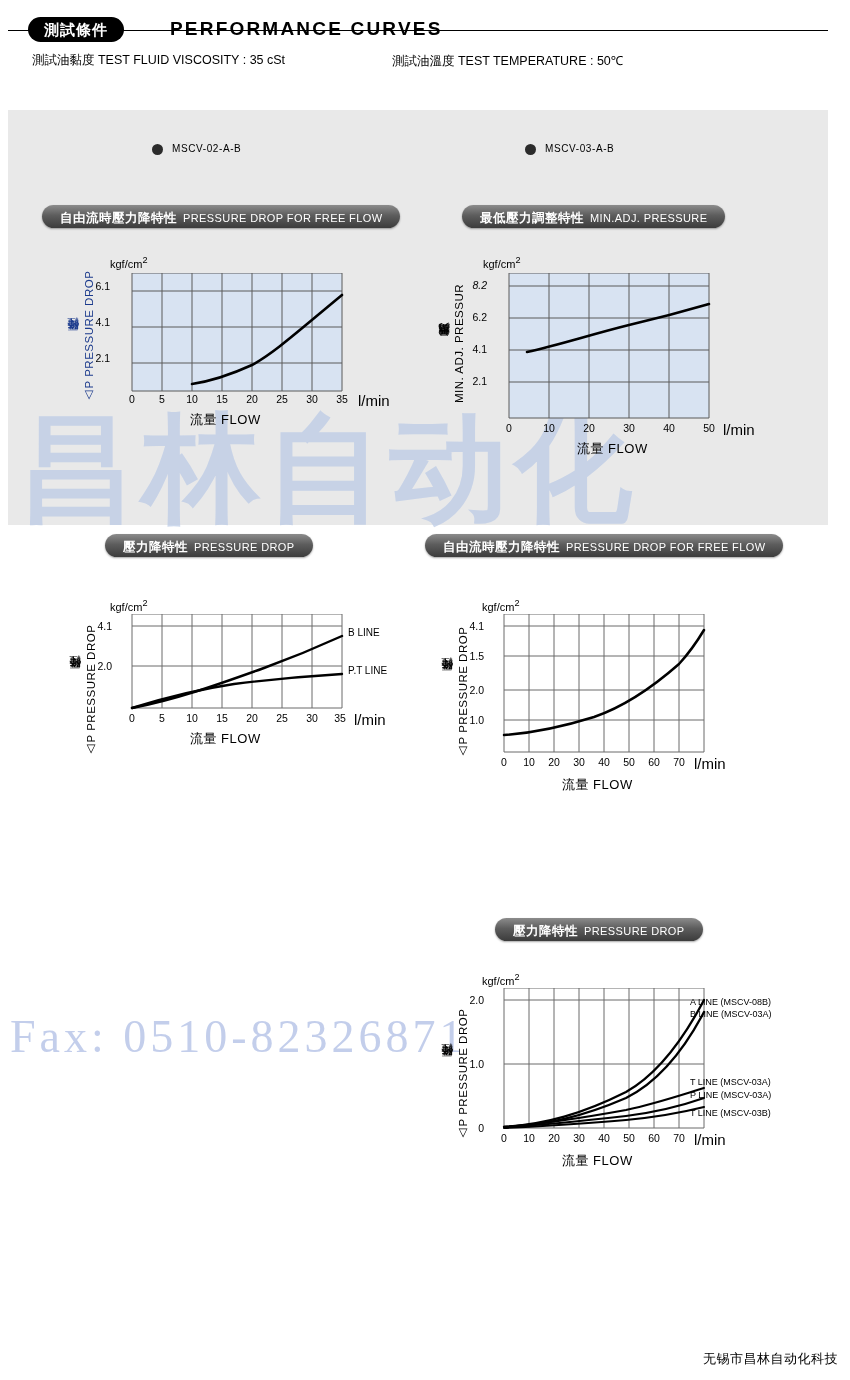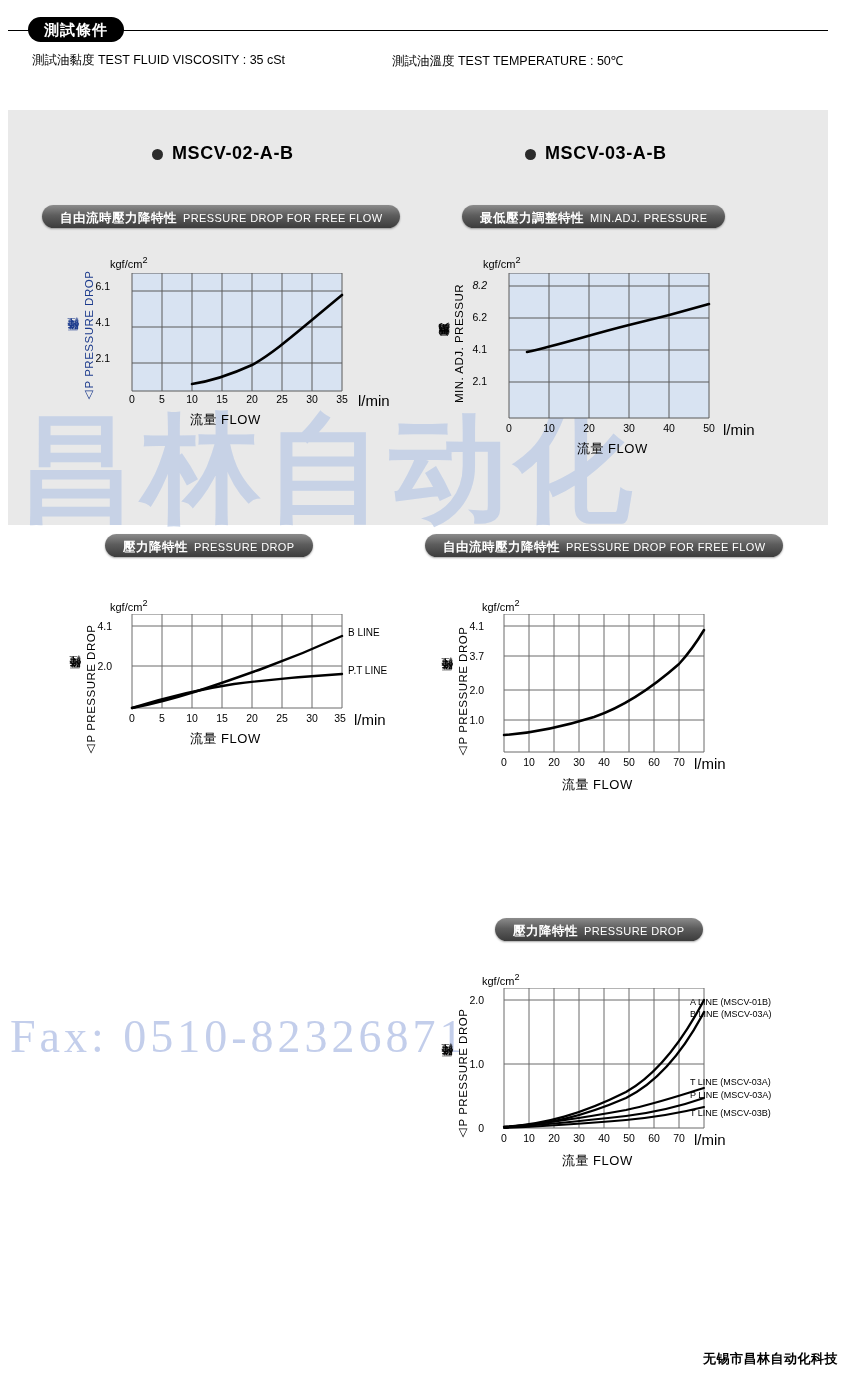--- a/index.html
+++ b/index.html
@@ -46,21 +46,21 @@
     letter-spacing:6px;white-space:nowrap;font-family:"DejaVu Sans",sans-serif;
   }
   .wm-tel,.wm-fax{
     left:10px;color:#b9c6e8;opacity:.85;
     font-family:"Liberation Serif",serif;font-size:46px;letter-spacing:4px;white-space:nowrap;
   }
   .wm-tel{top:905px;}
   .wm-fax{top:1010px;}
 
   
-  .model{position:absolute;font-size:18px;font-weight:bold;letter-spacing:.6px;white-space:nowrap;}
+  .model{position:absolute;font-size:10px;font-weight:normal;letter-spacing:.6px;white-space:nowrap;}
   .dot{display:inline-block;width:11px;height:11px;border-radius:50%;background:#2b2b2b;margin-right:9px;vertical-align:middle;}
 
   
   .cap{
     position:absolute;height:23px;border-radius:12px;
     background:linear-gradient(180deg,#8c8c8c 0%,#5d5d5d 45%,#3c3c3c 100%);
     color:#fff;line-height:23px;padding:0 18px;white-space:nowrap;
     box-shadow:0 1px 2px rgba(0,0,0,.35);
   }
   .cap b{font-size:12.5px;font-weight:bold;letter-spacing:.5px;}
@@ -75,31 +75,32 @@
   }
   .xlab{position:absolute;font-size:13px;white-space:nowrap;letter-spacing:.5px;}
   .xunit{position:absolute;font-size:15px;white-space:nowrap;}
   .ytick{position:absolute;font-size:10.5px;text-align:right;white-space:nowrap;}
   .xtick{position:absolute;font-size:10.5px;text-align:center;white-space:nowrap;}
   .cline{position:absolute;font-size:10px;white-space:nowrap;}
   .cline.sm{font-size:9px;}
 
   .footer{
     position:absolute;right:12px;bottom:12px;
-    font-size:13px;font-weight:bold;letter-spacing:.5px;white-space:nowrap;
+    font-size:13px;font-weight:normal;letter-spacing:.5px;white-space:nowrap;
   }
 </style>
 </head>
 <body>
 
 <div class="page">
 
   <div class="hdr">
     <div class="hdr-rule"></div>
     <div class="hdr-pill">測試條件</div>
+    <div class="hdr-title">PERFORMANCE CURVES</div>
   </div>
   <div class="cond c1">測試油黏度  TEST FLUID VISCOSITY : 35 cSt</div>
   <div class="cond c2">測試油溫度  TEST TEMPERATURE : 50℃</div>
 
   <div class="panel"></div>
 
   <div class="wm wm-cn">昌林自动化</div>
   <div class="wm wm-fax">Fax: 0510-82326871</div>
 
   <div class="model" style="left:152px;top:143px;">
@@ -254,21 +255,21 @@
   </div>
 
   <div class="chart" style="left:462px;top:598px;width:300px;height:210px;">
     <div class="unit" style="left:20px;top:0px;">
       <span>kgf/cm</span><sup>2</sup>
     </div>
     <div class="ylab" style="left:-22px;top:26px;height:110px;">壓降特性</div>
     <div class="ylab" style="left:-6px;top:22px;height:145px;">△P PRESSURE DROP</div>
 
     <div class="ytick" style="left:0px;top:22px;width:22px;">4.1</div>
-    <div class="ytick" style="left:0px;top:52px;width:22px;">3.7</div>
+    <div class="ytick" style="left:0px;top:52px;width:22px;">1.5</div>
     <div class="ytick" style="left:0px;top:86px;width:22px;">2.0</div>
     <div class="ytick" style="left:0px;top:116px;width:22px;">1.0</div>
 
     <svg width="250" height="160" style="position:absolute;left:24px;top:16px;">
       <g stroke="#6b6b6b" stroke-width="1">
         <line x1="18" y1="0" x2="218" y2="0"></line>
         <line x1="18" y1="12" x2="218" y2="12"></line>
         <line x1="18" y1="42" x2="218" y2="42"></line>
         <line x1="18" y1="76" x2="218" y2="76"></line>
         <line x1="18" y1="106" x2="218" y2="106"></line>
@@ -325,21 +326,21 @@
         <line x1="193" y1="0" x2="193" y2="140"></line>
         <line x1="218" y1="0" x2="218" y2="140"></line>
       </g>
       <path d="M18,139 C60,136 96,126 140,104 C172,86 198,50 218,12" fill="none" stroke="#000" stroke-width="2.3" stroke-linecap="round"></path>
       <path d="M18,139 C60,137 96,129 140,110 C172,94 198,62 218,24" fill="none" stroke="#000" stroke-width="2.3" stroke-linecap="round"></path>
       <path d="M18,139 C58,136 96,130 140,122 C172,115 198,106 218,100" fill="none" stroke="#000" stroke-width="2.1" stroke-linecap="round"></path>
       <path d="M18,139 C58,137 96,133 140,128 C172,124 198,117 218,110" fill="none" stroke="#000" stroke-width="2.1" stroke-linecap="round"></path>
       <path d="M18,140 C58,138 96,136 140,132 C172,129 198,124 218,119" fill="none" stroke="#000" stroke-width="2.1" stroke-linecap="round"></path>
     </svg>
 
-    <div class="cline sm" style="left:228px;top:25px;">A LINE (MSCV-01B)</div>
+    <div class="cline sm" style="left:228px;top:25px;">A LINE (MSCV-08B)</div>
     <div class="cline sm" style="left:228px;top:37px;">B LINE (MSCV-03A)</div>
     <div class="cline sm" style="left:228px;top:105px;">T LINE (MSCV-03A)</div>
     <div class="cline sm" style="left:228px;top:118px;">P LINE (MSCV-03A)</div>
     <div class="cline sm" style="left:228px;top:136px;">T LINE (MSCV-03B)</div>
 
     <div class="xtick" style="left:34px;top:160px;width:16px;">0</div>
     <div class="xtick" style="left:57px;top:160px;width:20px;">10</div>
     <div class="xtick" style="left:82px;top:160px;width:20px;">20</div>
     <div class="xtick" style="left:107px;top:160px;width:20px;">30</div>
     <div class="xtick" style="left:132px;top:160px;width:20px;">40</div>

